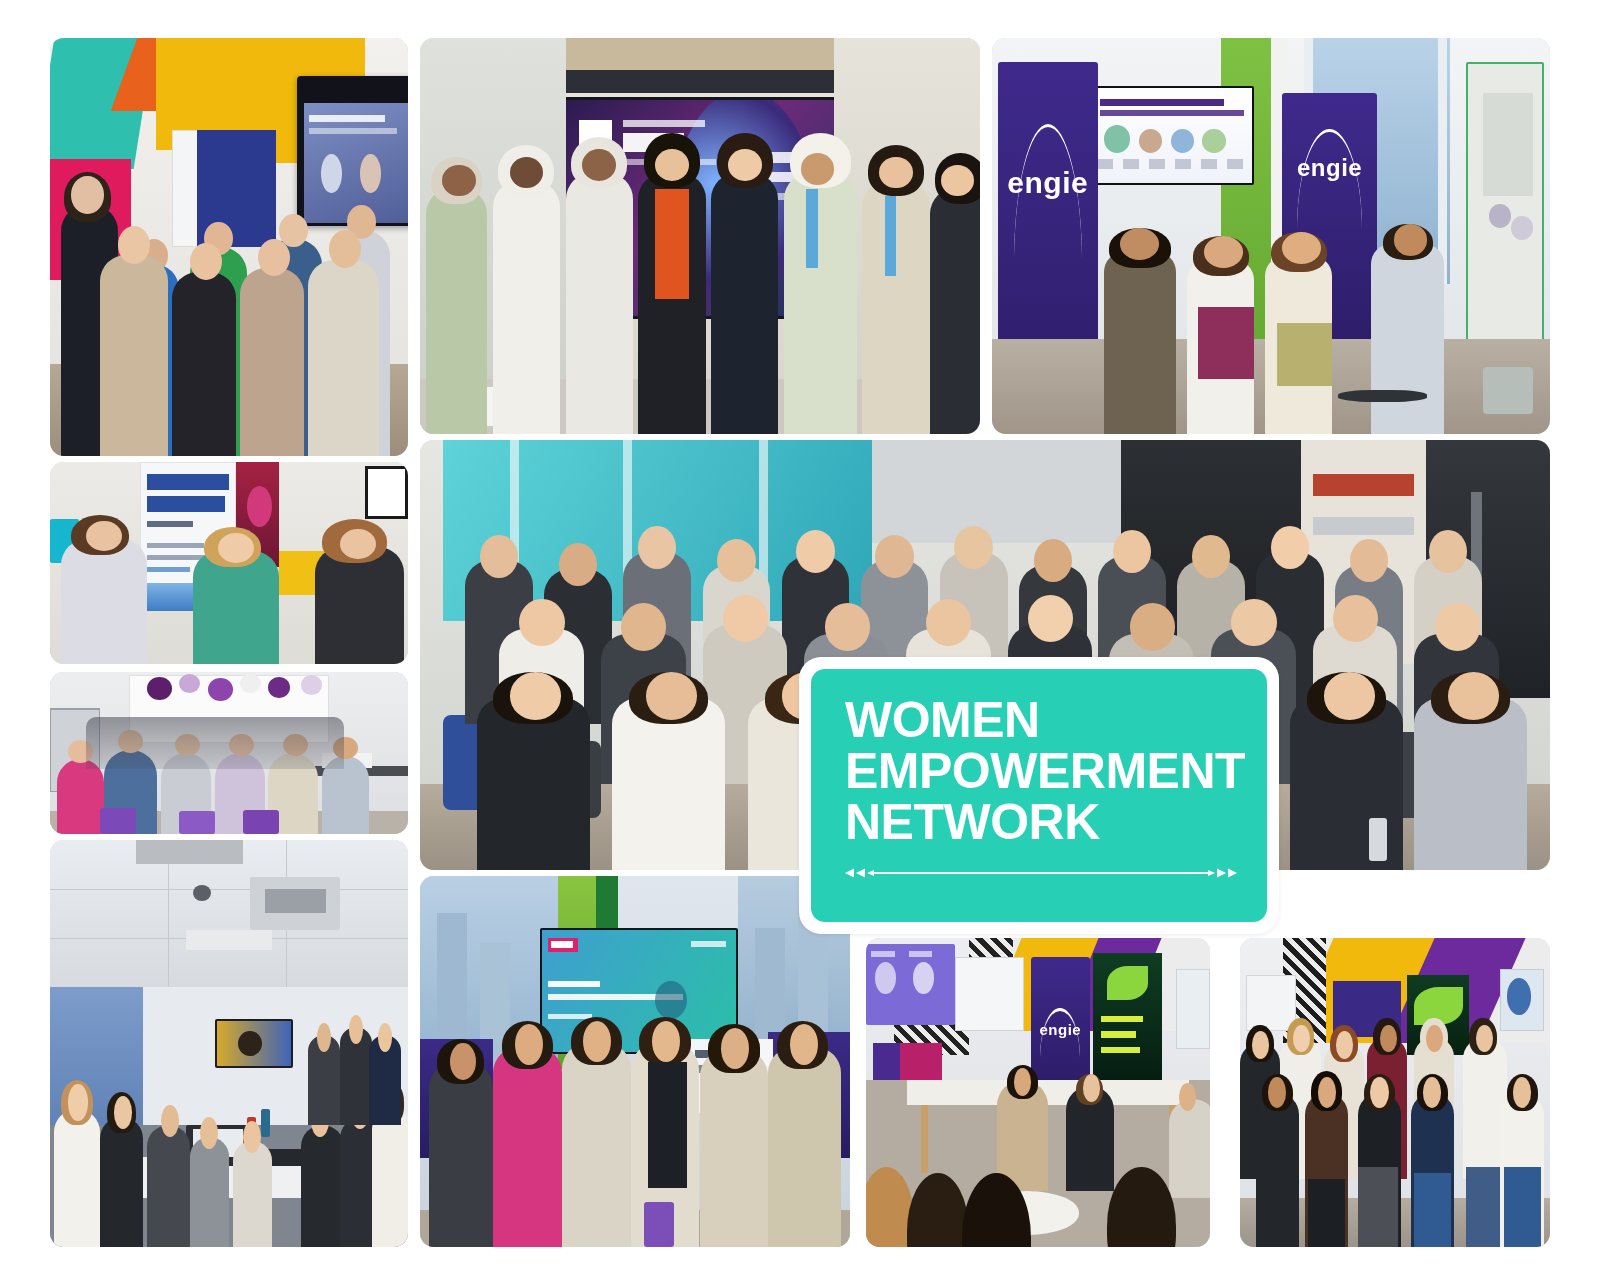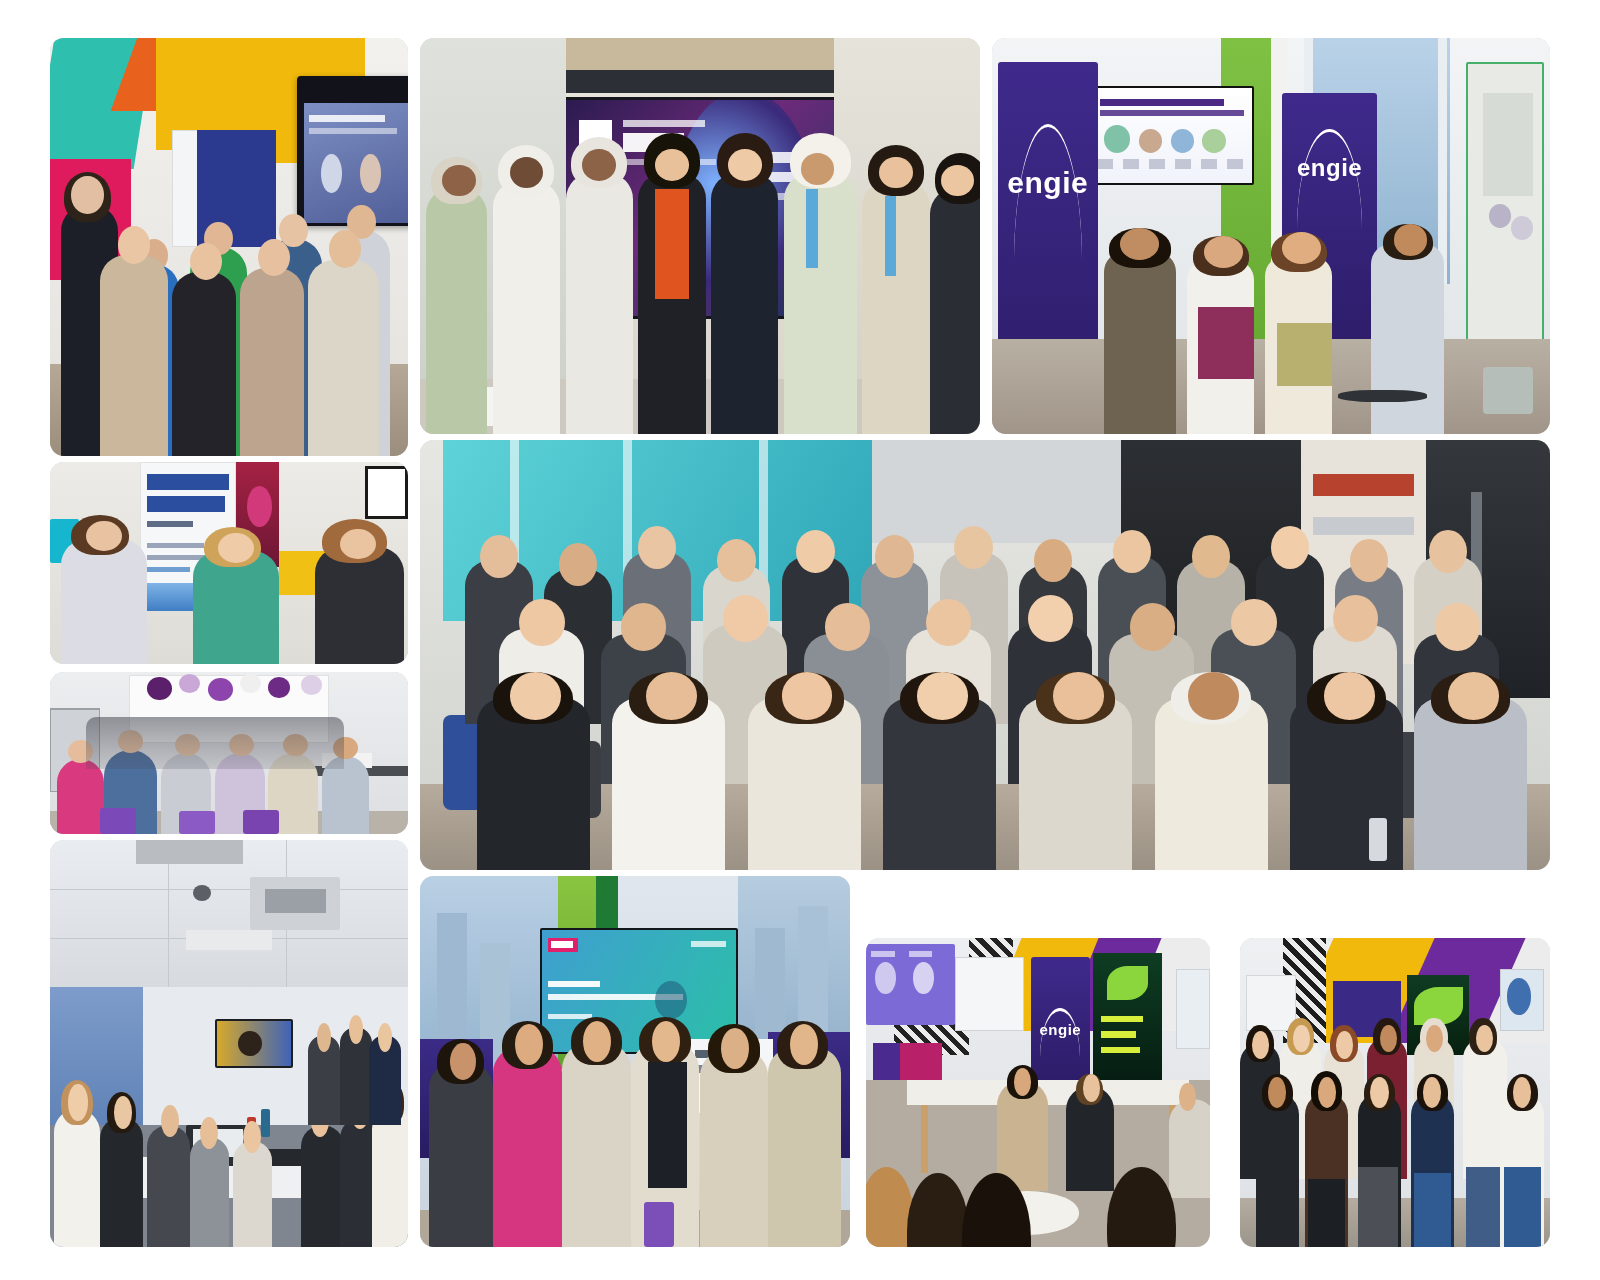--- a/index.html
+++ b/index.html
@@ -765,20 +765,46 @@
       <div class="layer" style="left:56%;bottom:0;width:12%;height:24%;background:#2f5a92;"></div>
 
       <div class="person" style="left:84%;width:14%;height:50%;background:#f3f1eb;"></div>
       <div class="hair" style="left:86%;bottom:44%;width:10%;height:12%;background:#20160d;"></div>
       <div class="head" style="left:88%;bottom:45%;width:6%;height:10%;background:#e7bf98;"></div>
       <div class="layer" style="left:85%;bottom:0;width:12%;height:26%;background:#2f5a92;"></div>
     </div>
     <span class="cap">Group of women posing with heart hand gestures in front of a colourful geometric office wall</span>
   </div>
 
+  <div id="title-card">
+    <div id="title-inner">
+      <div id="title-text">WOMEN
+EMPOWERMENT
+NETWORK</div>
+      <div id="title-divider">
+        <span class="rule"></span>
+        <span class="orn left">
+          <svg viewBox="0 0 44 12" preserveAspectRatio="none" aria-hidden="true">
+            <path d="M0 6 L9 1.5 L9 10.5 Z" fill="#ffffff"></path>
+            <path d="M11 6 L20 1.5 L20 10.5 Z" fill="#ffffff"></path>
+            <path d="M22 6 L29 3 L29 9 Z" fill="#ffffff"></path>
+            <rect x="30" y="5.2" width="14" height="1.6" fill="#ffffff"></rect>
+          </svg>
+        </span>
+        <span class="orn right">
+          <svg viewBox="0 0 44 12" preserveAspectRatio="none" aria-hidden="true">
+            <rect x="0" y="5.2" width="14" height="1.6" fill="#ffffff"></rect>
+            <path d="M22 6 L15 3 L15 9 Z" fill="#ffffff"></path>
+            <path d="M33 6 L24 1.5 L24 10.5 Z" fill="#ffffff"></path>
+            <path d="M44 6 L35 1.5 L35 10.5 Z" fill="#ffffff"></path>
+          </svg>
+        </span>
+      </div>
+    </div>
+  </div>
 
   <div class="sr">
     <span>LUNCH WITH LEADERS</span>
     
     
     
     
     
     
     

